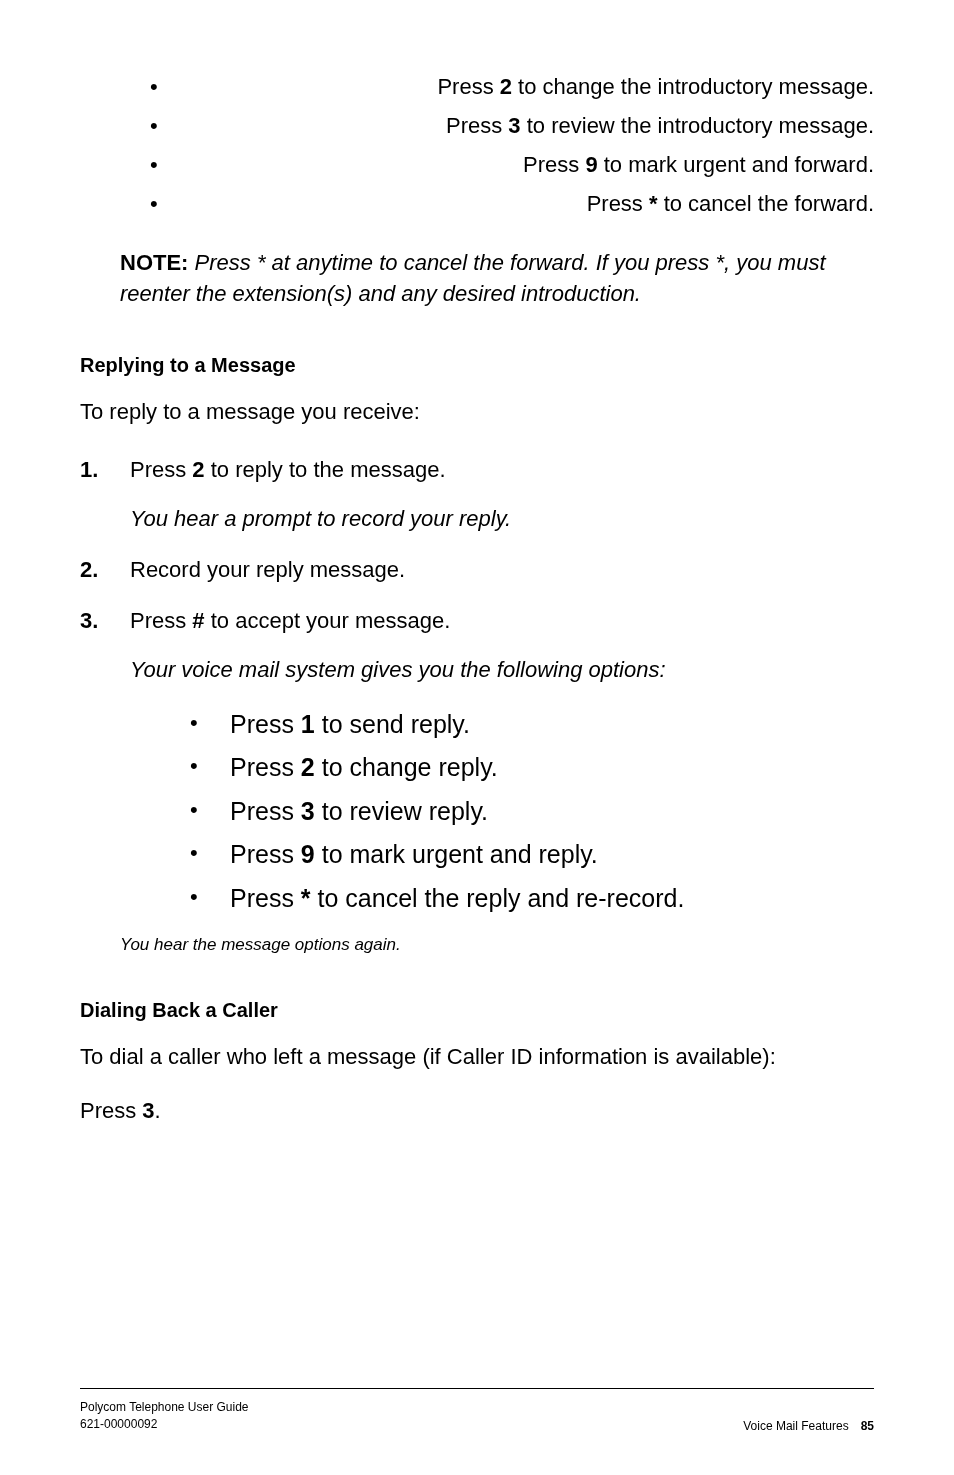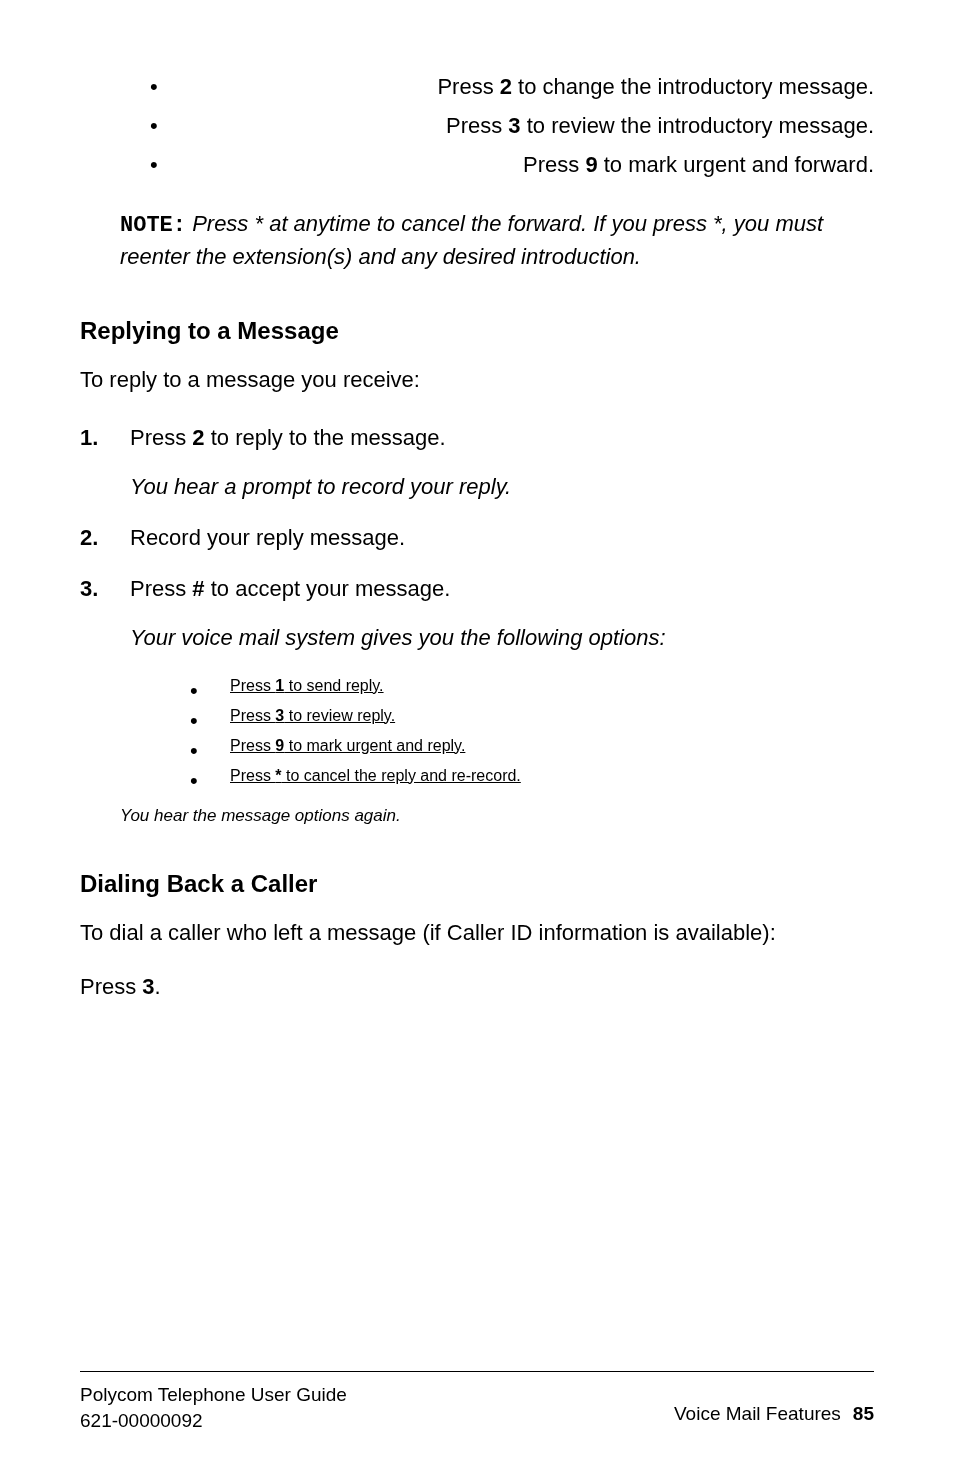--- a/index.html
+++ b/index.html
@@ -36,27 +36,26 @@
       font-size: 22px;
     }
     .note {
       font-size: 22px;
       line-height: 1.4;
       margin-left: 40px;
       margin-bottom: 44px;
     }
     .note-label {
       font-weight: bold;
-      font-family: Liberation Mono, monospace;
     }
     .note-body {
       font-style: italic;
     }
     h2.section-heading {
-      font-size: 24px;
+      font-size: 20px;
       font-weight: bold;
       margin-bottom: 22px;
     }
     .intro {
       font-size: 22px;
       margin-bottom: 28px;
     }
     .numbered-list {
       list-style: none;
       counter-reset: item;
@@ -83,41 +82,40 @@
       font-size: 17px;
       margin-left: 40px;
       margin-bottom: 44px;
     }
     .inner-bullets {
       list-style: none;
       margin-top: 20px;
       margin-left: 60px;
     }
     .inner-bullets li {
-      font-size: 16px;
+      font-size: 25px;
       line-height: 1.5;
       margin-bottom: 6px;
       position: relative;
       padding-left: 40px;
-      text-decoration: underline;
     }
     .inner-bullets li::before {
       content: "•";
       position: absolute;
       left: 0;
       font-size: 22px;
     }
     .footer {
       position: absolute;
       bottom: 40px;
       left: 80px;
       right: 80px;
       border-top: 1px solid #000;
       padding-top: 10px;
-      font-size: 19px;
+      font-size: 12px;
       display: flex;
       justify-content: space-between;
     }
     .footer-left {
       line-height: 1.4;
     }
     .footer-right {
       line-height: 1.4;
       margin-top: 19px;
     }
@@ -129,20 +127,21 @@
       font-weight: bold;
     }
   </style>
 </head>
 <body>
 
 <ul class="bullet-list">
   <li><span>Press </span><b>2</b><span> to change the introductory message.</span></li>
   <li><span>Press </span><b>3</b><span> to review the introductory message.</span></li>
   <li><span>Press </span><b>9</b><span> to mark urgent and forward.</span></li>
+  <li><span>Press </span><b>*</b><span> to cancel the forward.</span></li>
 </ul>
 
 <p class="note">
   <span class="note-label">NOTE:</span><span class="note-body"> Press * at anytime to cancel the forward. If you press *, you must reenter the extension(s) and any desired introduction.</span>
 </p>
 
 <h2 class="section-heading">Replying to a Message</h2>
 
 <p class="intro">To reply to a message you receive:</p>
 
@@ -155,20 +154,21 @@
   <li>
     <span class="num">2.</span>
     <span>Record your reply message.</span>
   </li>
   <li>
     <span class="num">3.</span>
     <span>Press </span><b>#</b><span> to accept your message.</span>
     <div class="italic-line">Your voice mail system gives you the following options:</div>
     <ul class="inner-bullets">
       <li><span>Press </span><b>1</b><span> to send reply.</span></li>
+      <li><span>Press </span><b>2</b><span> to change reply.</span></li>
       <li><span>Press </span><b>3</b><span> to review reply.</span></li>
       <li><span>Press </span><b>9</b><span> to mark urgent and reply.</span></li>
       <li><span>Press </span><b>*</b><span> to cancel the reply and re-record.</span></li>
     </ul>
   </li>
 </ol>
 
 <p class="after-bullets-italic">You hear the message options again.</p>
 
 <h2 class="section-heading">Dialing Back a Caller</h2>

